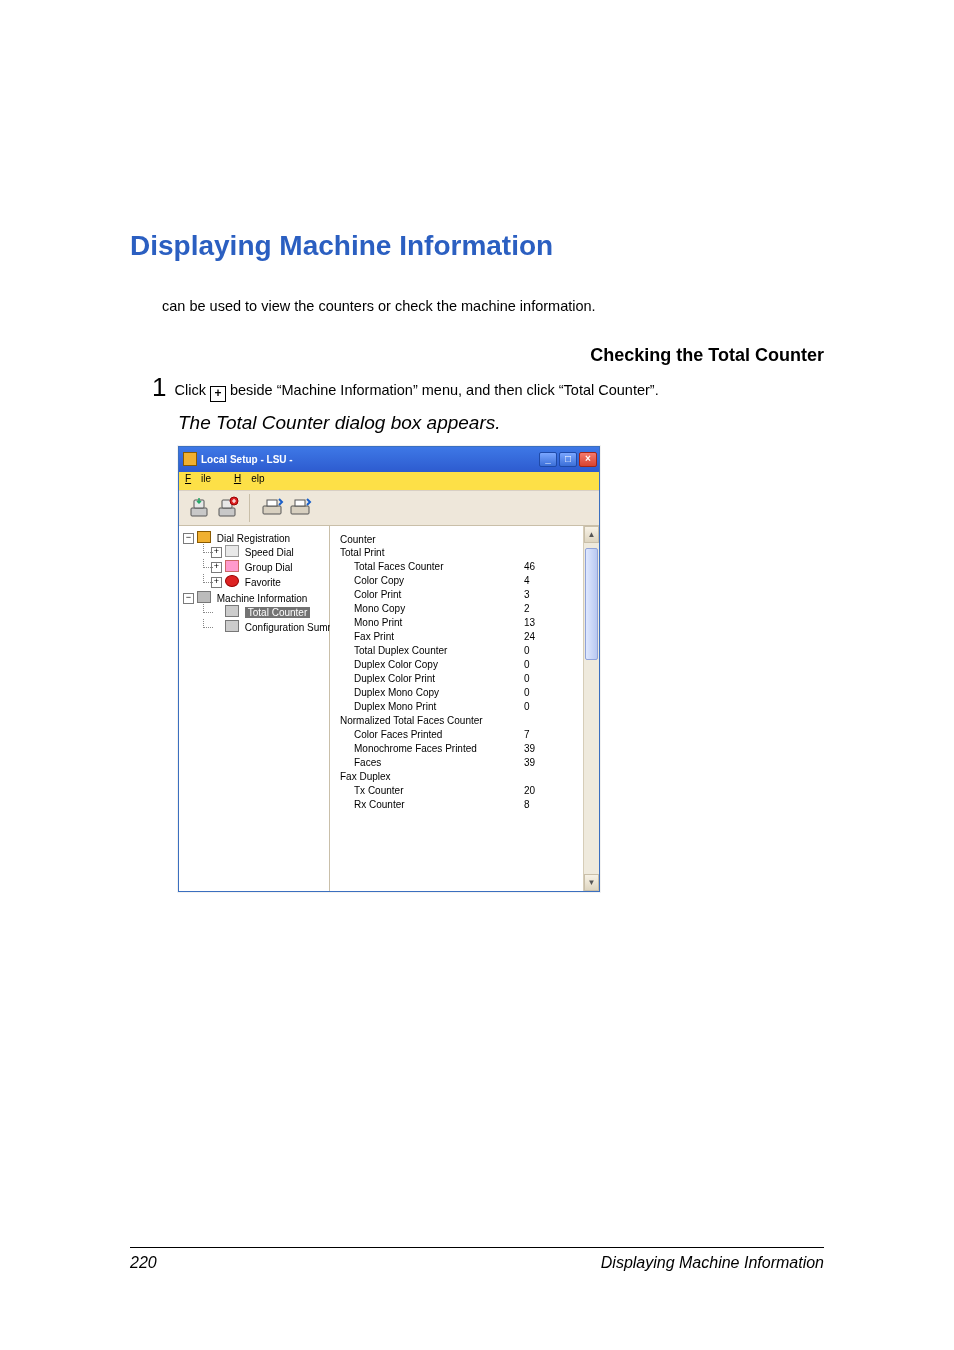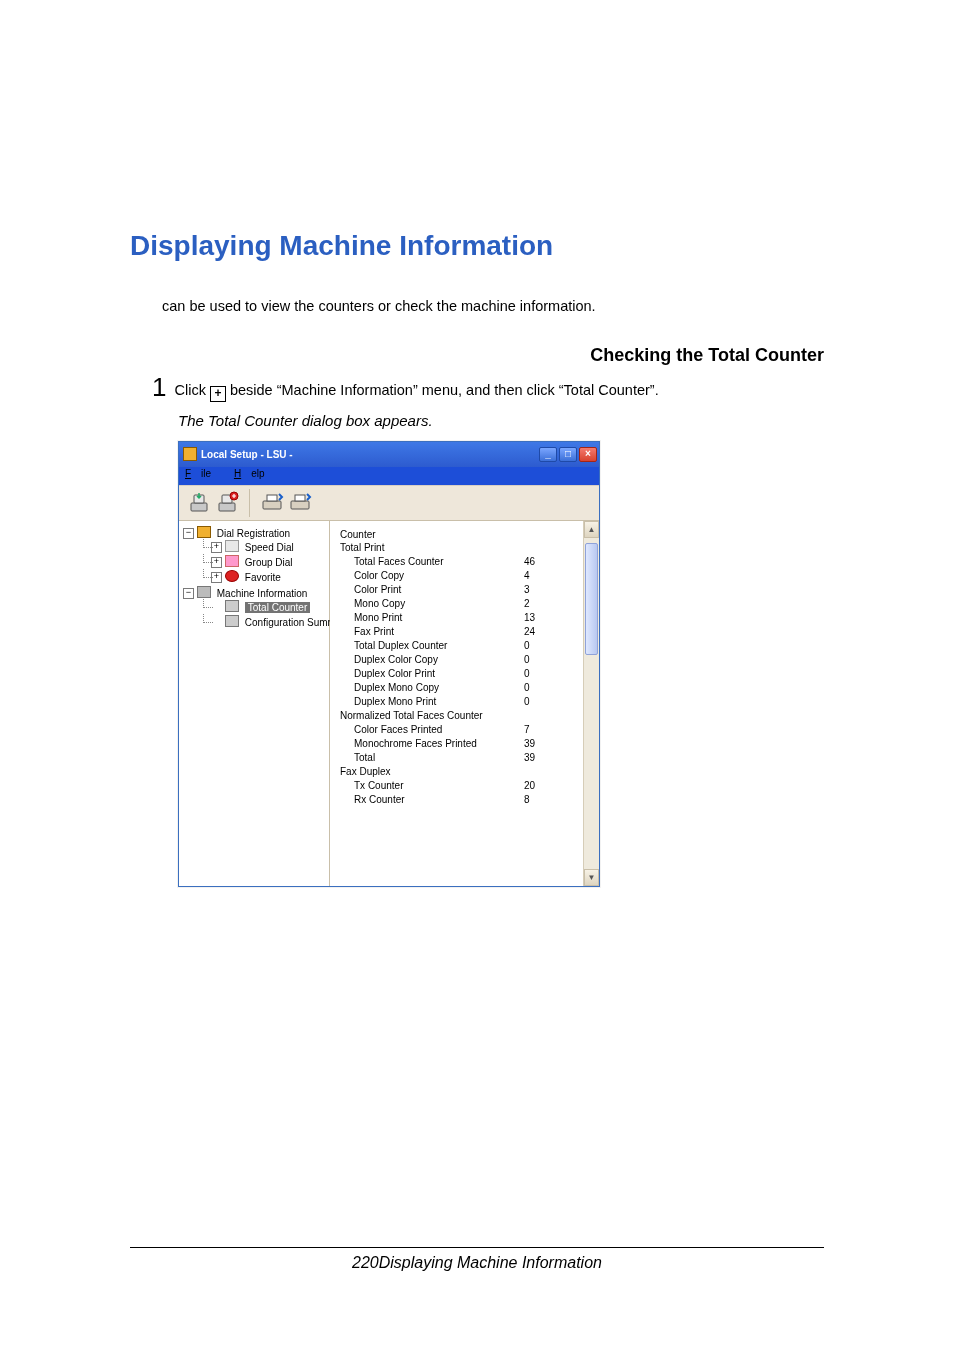--- a/index.html
+++ b/index.html
@@ -60,21 +60,21 @@
     border: 1px solid #000;
     line-height: 12px;
     text-align: center;
     font-size: 12px;
     vertical-align: -2px;
     font-weight: bold;
   }
   .caption {
     margin-left: 48px;
     font-style: italic;
-    font-size: 15px;
+    font-size: 19px;
     margin-bottom: 12px;
   }
 
   
   .win {
     margin-left: 48px;
     width: 420px;
     border: 1px solid #3b6fbf;
     font-size: 10px;
     font-family: Tahoma, Arial, sans-serif;
@@ -99,21 +99,21 @@
   .titlebar .wbtns { display:flex; gap:2px;}
   .titlebar .wbtn {
     width: 16px; height: 13px;
     background: linear-gradient(#7aa6ff,#3b6fd8);
     border:1px solid #1f4aa8;
     border-radius:2px;
     color:#fff; line-height:11px; text-align:center; font-size:10px; font-weight:bold;
   }
   .titlebar .wbtn.close { background: linear-gradient(#f47a6e,#d8432f); border-color:#a32515;}
   .menubar {
-    background: #1d4ed8;
+    background: #fde047;
     height: 16px;
     padding: 1px 6px;
     font-size: 10px;
     border-bottom: 1px solid #d8cfc4;
   }
   .menubar span { margin-right: 10px; }
   .menubar .uline { text-decoration: underline; text-decoration-thickness:1px;}
   .toolbar {
     background: #eee7da;
     height: 34px;
@@ -195,21 +195,21 @@
 
   
   .footer {
     position:absolute;
     left: 130px;
     right: 130px;
     bottom: 78px;
     border-top: 1px solid #000;
     padding-top: 6px;
     display:flex;
-    justify-content: center;
+    justify-content: space-between;
     font-size: 16px;
     font-style: italic;
   }
   .footer .pn { font-style: italic;}
 </style>
 </head>
 <body>
 
 <div class="page">
   <h1 class="title">Displaying Machine Information</h1>
@@ -385,21 +385,21 @@
           <div id="rows-norm">
               <div class="l1 row-pair">
                 <span class="k">Color Faces Printed</span>
                 <span class="v">7</span>
               </div>
               <div class="l1 row-pair">
                 <span class="k">Monochrome Faces Printed</span>
                 <span class="v">39</span>
               </div>
               <div class="l1 row-pair">
-                <span class="k">Total</span>
+                <span class="k">Faces</span>
                 <span class="v">39</span>
               </div>
             </div>
           <div class="l0">Fax Duplex</div>
           <div id="rows-fax">
               <div class="l1 row-pair">
                 <span class="k">Tx Counter</span>
                 <span class="v">20</span>
               </div>
               <div class="l1 row-pair">

